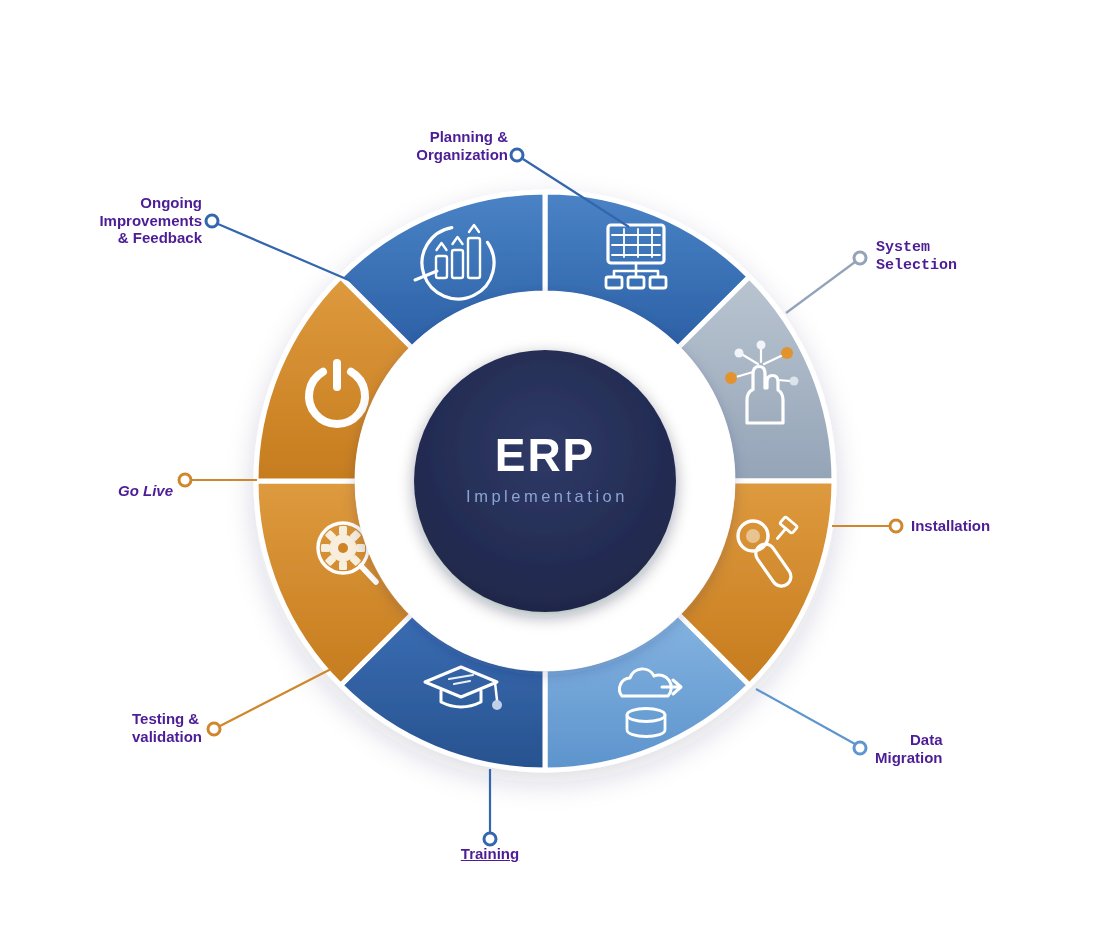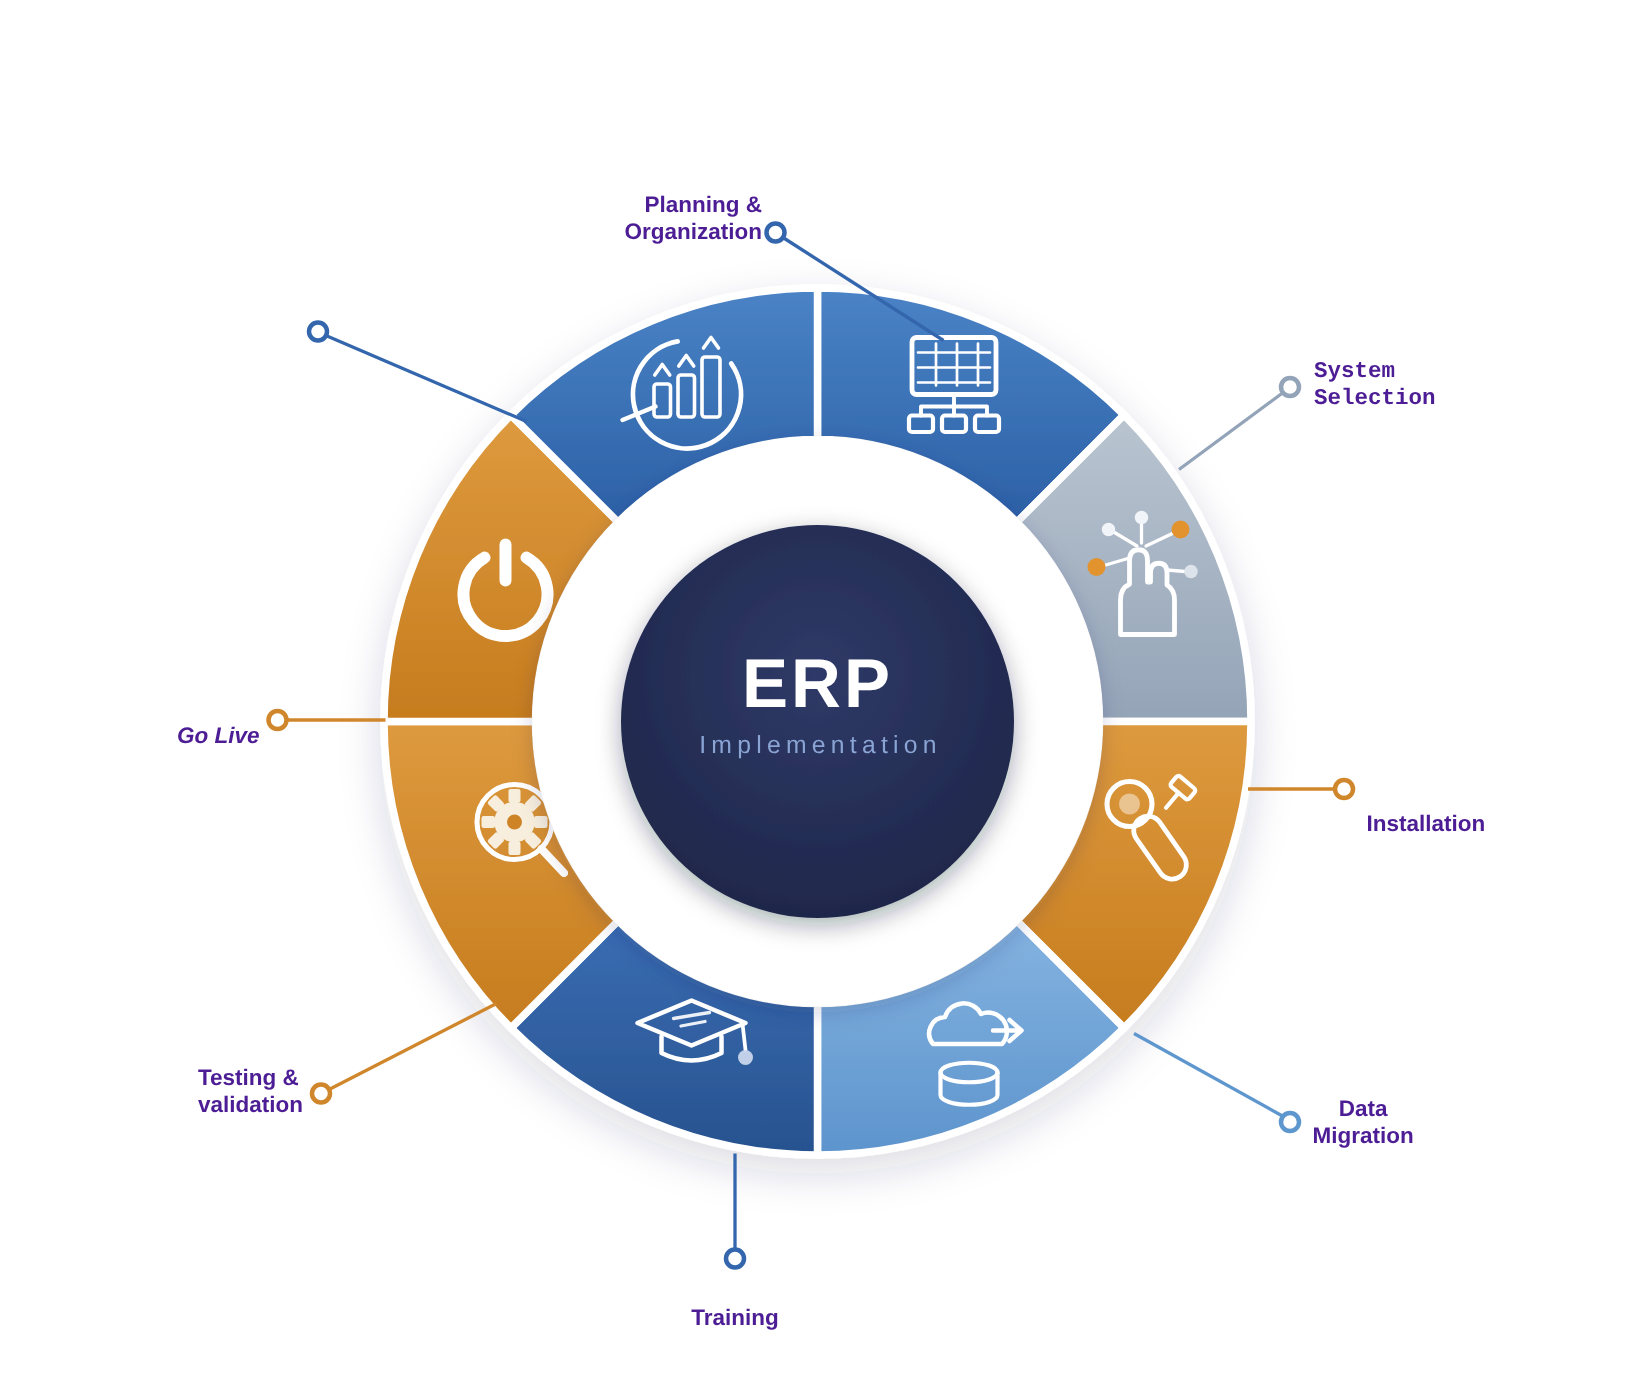--- a/index.html
+++ b/index.html
@@ -4,23 +4,23 @@
 <style>
   html,body { margin:0; padding:0; background:#ffffff; }
   body { width:1093px; height:933px; overflow:hidden; position:relative;
          font-family:"Liberation Sans", sans-serif; }
   .stage { position:absolute; inset:0; }
   .stage svg { position:absolute; left:0; top:0; }
   .label { position:absolute; font-weight:700; font-size:15px; line-height:17.5px;
            color:#4c1d95; white-space:pre-line; }
   .lbl-planning   { right:585px; top:128px; text-align:right; }
   .lbl-system     { left:876px;  top:239px; text-align:left;font-family:Liberation Mono, monospace; }
-  .lbl-install    { left:911px;  top:517px; text-align:center;margin-top:24px; }
-  .lbl-data       { left:875px;  top:731px; text-align:center; }
-  .lbl-training   { left:445px;  top:870px; width:90px; text-align:center; }
+  .lbl-install    { left:911px;  top:517px; text-align:center; }
+  .lbl-data       { left:875px;  top:731px; text-align:right; }
+  .lbl-training   { left:445px;  top:845px; width:90px; text-align:center;text-decoration:underline; }
   .lbl-testing    { right:891px; top:710px; text-align:left; }
   .lbl-golive     { right:920px; top:482px; text-align:right;font-style:italic; }
   .lbl-ongoing    { right:891px; top:194px; text-align:right; }
   .erp-title { font-weight:700; font-size:46px; fill:#ffffff; letter-spacing:2px; }
   .erp-sub   { font-weight:400; font-size:16.5px; fill:#8aa4d4; letter-spacing:3.5px; }
   .seg  { stroke:#ffffff; stroke-width:5; stroke-linejoin:round; }
   .ic   { stroke:#ffffff; fill:none; stroke-linecap:round; stroke-linejoin:round; }
   .conn { fill:none; stroke-width:2.2; }
   .mark { fill:#ffffff; stroke-width:3; }
 </style>
@@ -197,13 +197,16 @@
 Organization</div>
   <div class="label lbl-system">System
 Selection</div>
   <div class="label lbl-install">Installation</div>
   <div class="label lbl-data">Data
 Migration</div>
   <div class="label lbl-training">Training</div>
   <div class="label lbl-testing">Testing &amp;
 validation</div>
   <div class="label lbl-golive">Go Live</div>
+  <div class="label lbl-ongoing">Ongoing
+Improvements
+&amp; Feedback</div>
 </div>
 
 </body></html>

